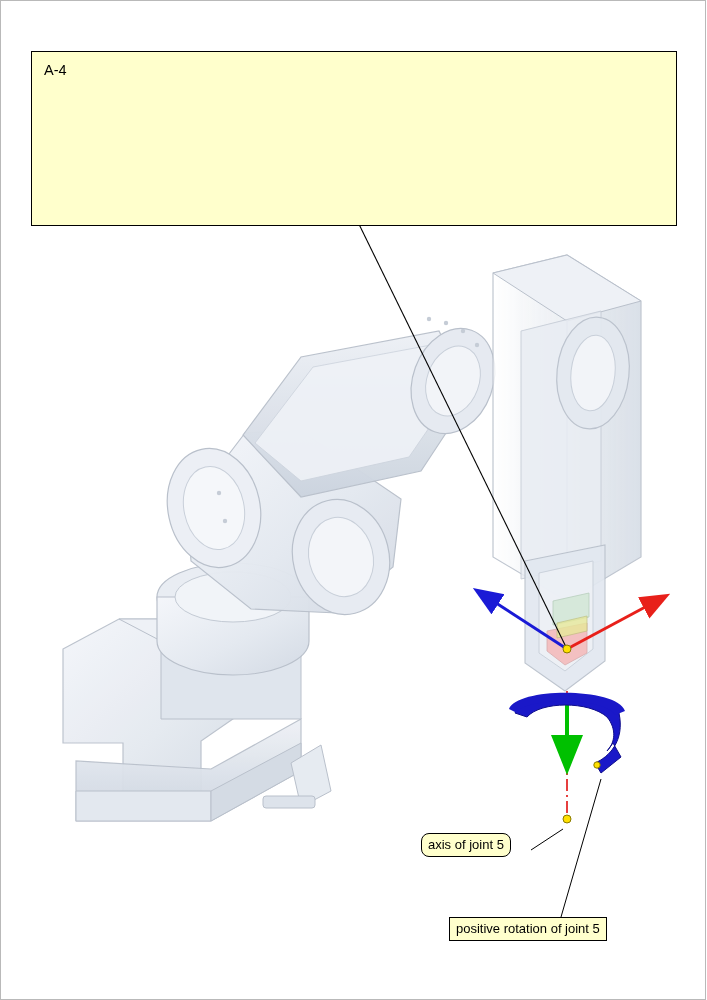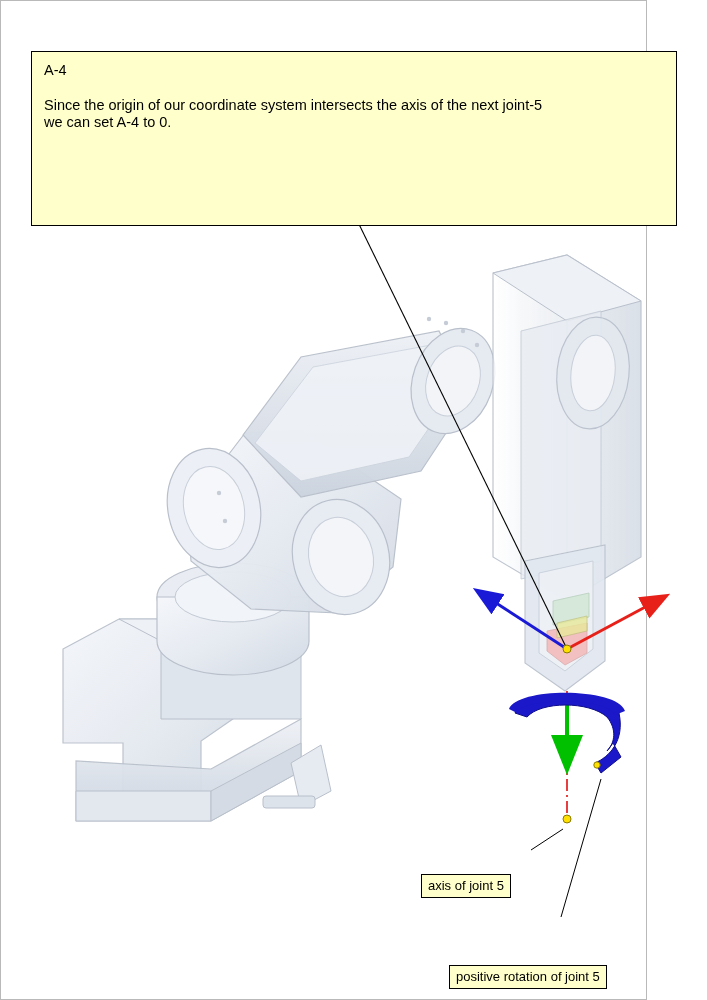--- a/index.html
+++ b/index.html
@@ -1,17 +1,17 @@
 <!DOCTYPE html>
 <html><head>
 <meta charset="utf-8">
 <style>
   html,body{margin:0;padding:0;background:#ffffff;}
   body{width:707px;height:1000px;position:relative;font-family:"Liberation Sans",sans-serif;overflow:hidden;}
-  #page{position:absolute;left:0;top:0;width:647px;height:1000px;background:#fff;border:1px solid #b9b9b9;box-sizing:border-box;}
+  #page{position:absolute;left:0;top:0;width:706px;height:1000px;background:#fff;border:1px solid #b9b9b9;box-sizing:border-box;}
 
   
   .note{
     position:absolute;
     background:#ffffcc;
     border:1px solid #000;
     box-sizing:border-box;
   }
   #note-main{left:30px;top:50px;width:646px;height:175px;padding:10px 12px;}
   #note-main .line{font-size:14.5px;color:#000;line-height:17px;white-space:pre-wrap;}
@@ -19,22 +19,22 @@
   #note-main .body{margin-bottom:0;}
   #note-main .cmd{margin-top:34px;}
 
   .small-note{
     font-size:13px;
     color:#000;
     padding:3px 6px 4px 6px;
     line-height:15px;
     white-space:nowrap;
   }
-  #note-axis{left:420px;top:873px;}
-  #note-rot{left:448px;top:916px;margin-top:48px;}
+  #note-axis{left:420px;top:832px;border-radius:8px;}
+  #note-rot{left:448px;top:916px;}
 
   
   svg#art{position:absolute;left:0;top:0;width:707px;height:1000px;}
 
   
 </style>
 </head>
 <body>
 
 <div id="page">
@@ -147,20 +147,18 @@
     <g>
       <line x1="530" y1="849" x2="562" y2="828" stroke="#000" stroke-width="1"></line>
     </g>
     <g>
       <line x1="560" y1="916" x2="600" y2="778" stroke="#000" stroke-width="1"></line>
     </g>
   </svg>
 
   <div class="note" id="note-main">
     <div class="line title">A-4</div>
-    <div class="line body">Since the origin of our coordinate system intersects the axis of the next joint-5
-we can set A-4 to 0.</div>
   </div>
 
   <div class="note small-note" id="note-axis">axis of joint 5</div>
   <div class="note small-note" id="note-rot">positive rotation of joint 5</div>
 
 </div>
 
 </body></html>

